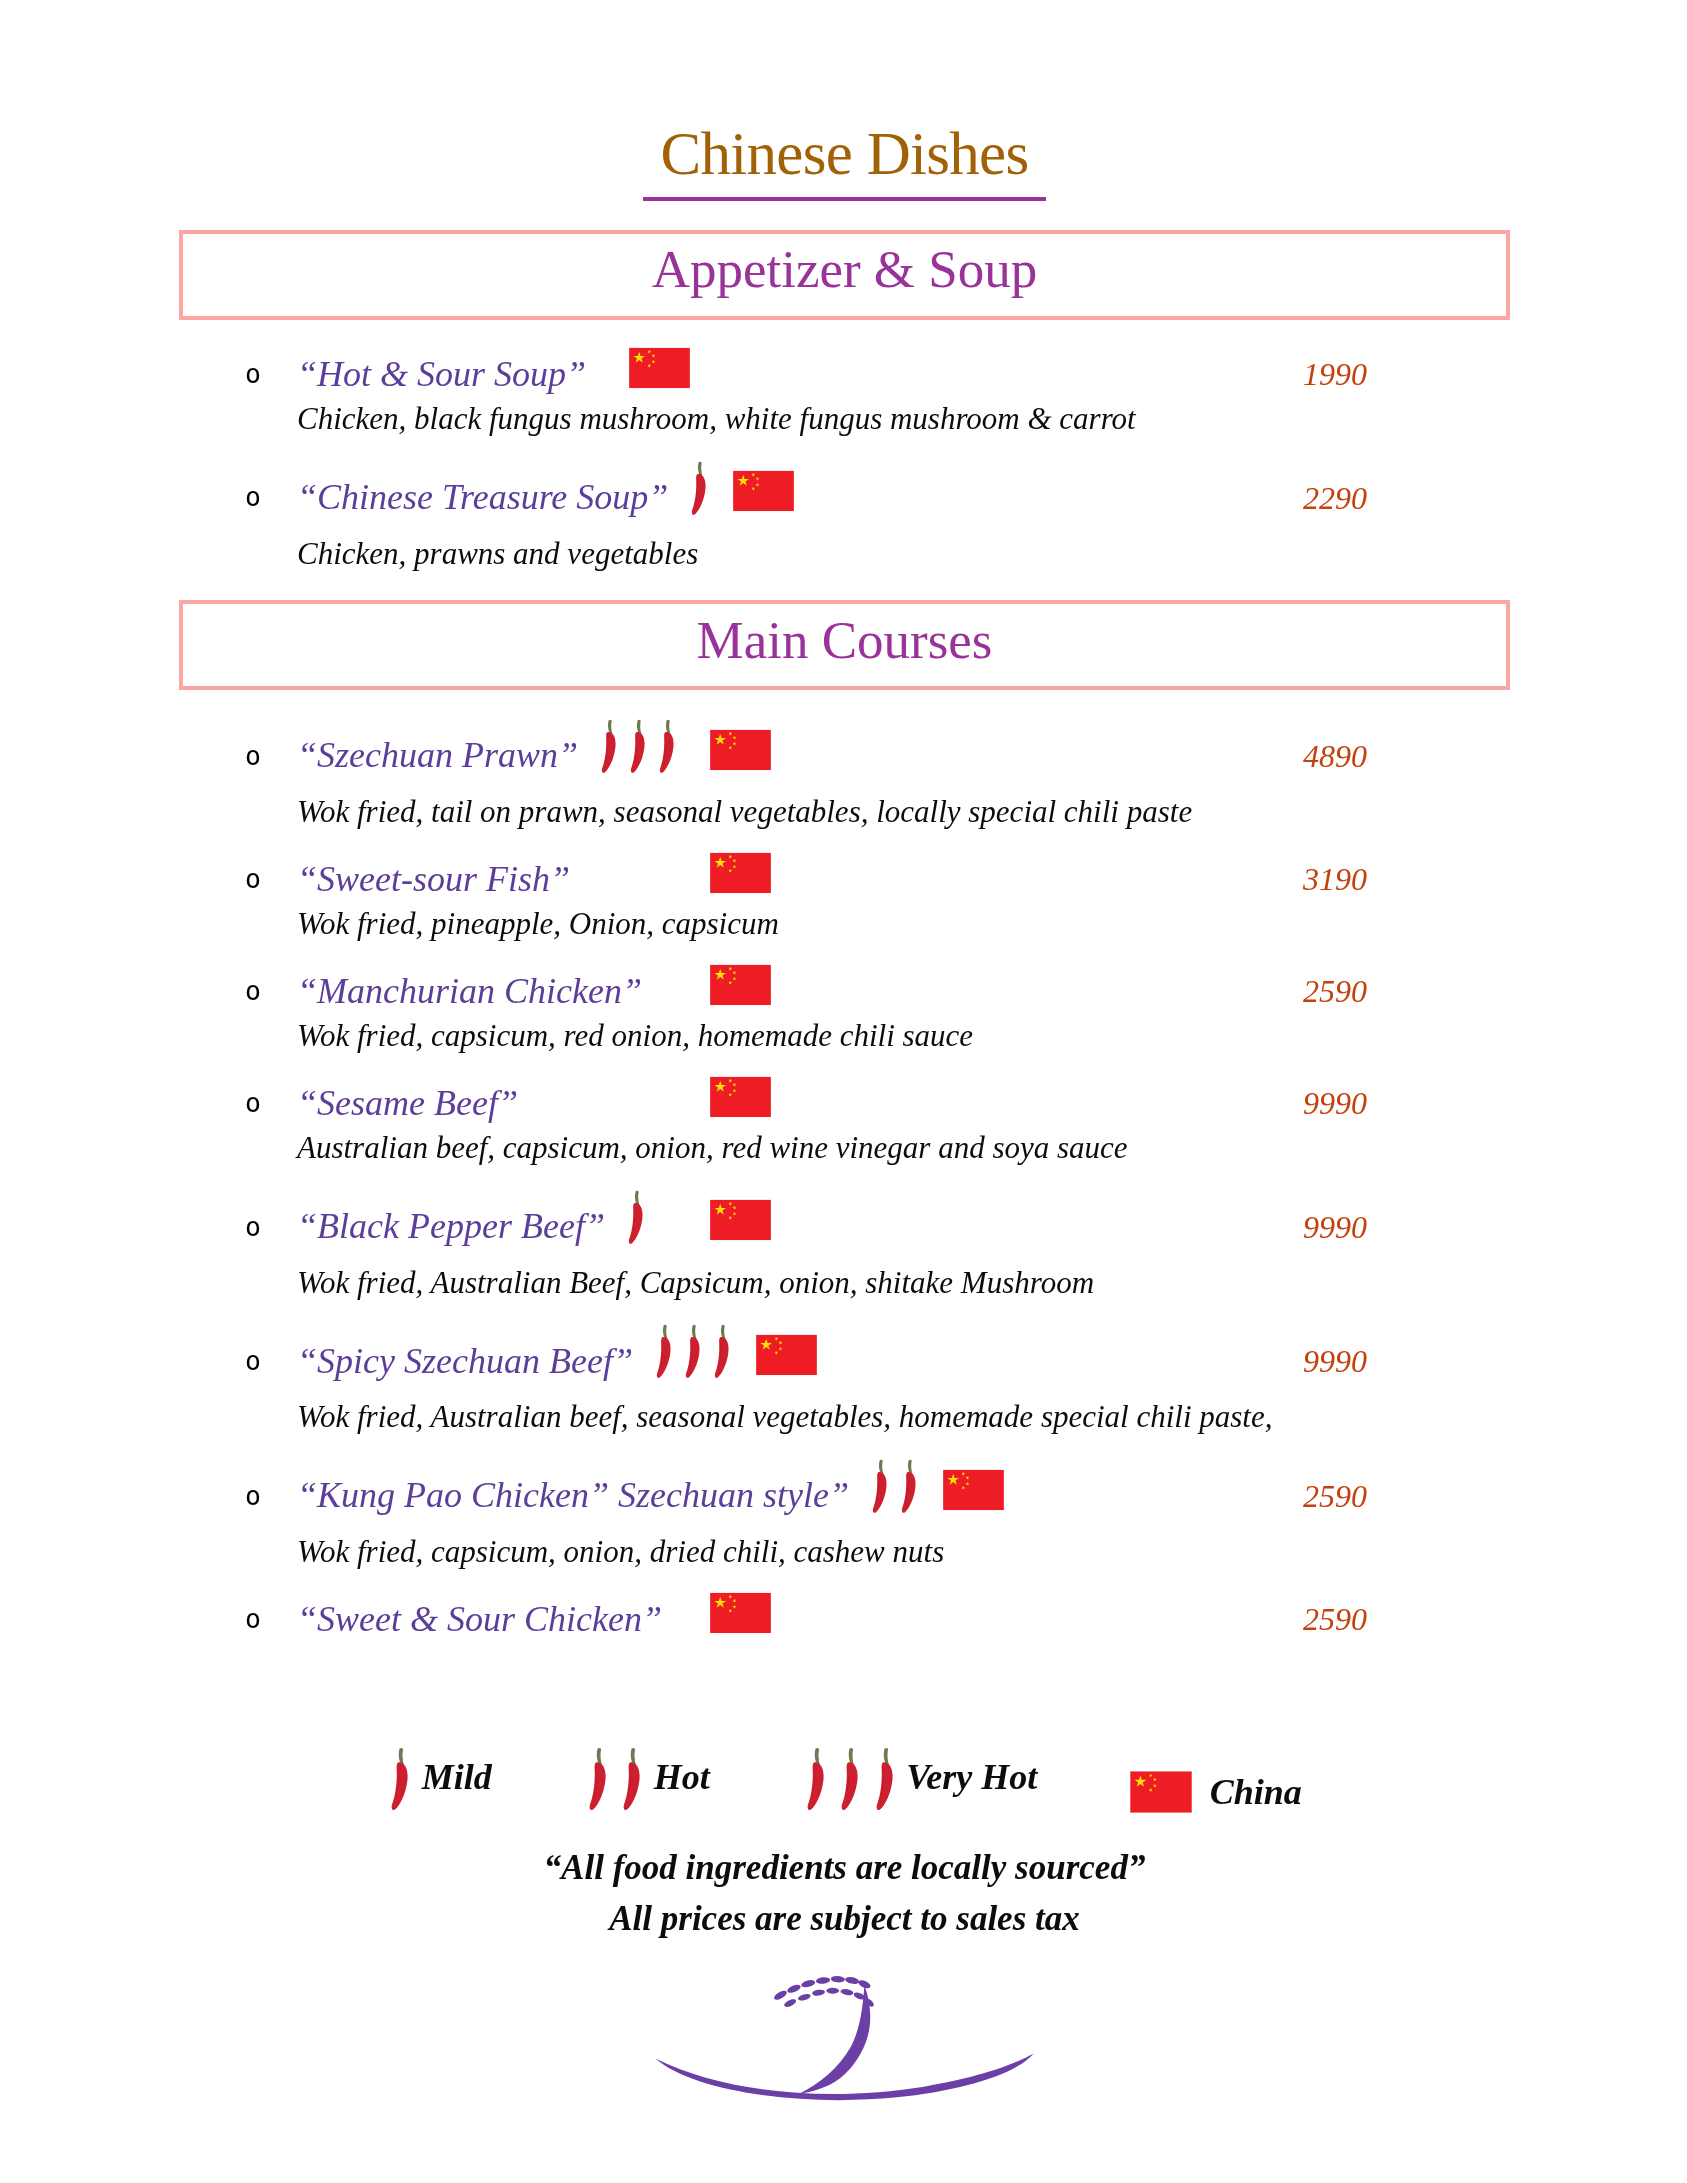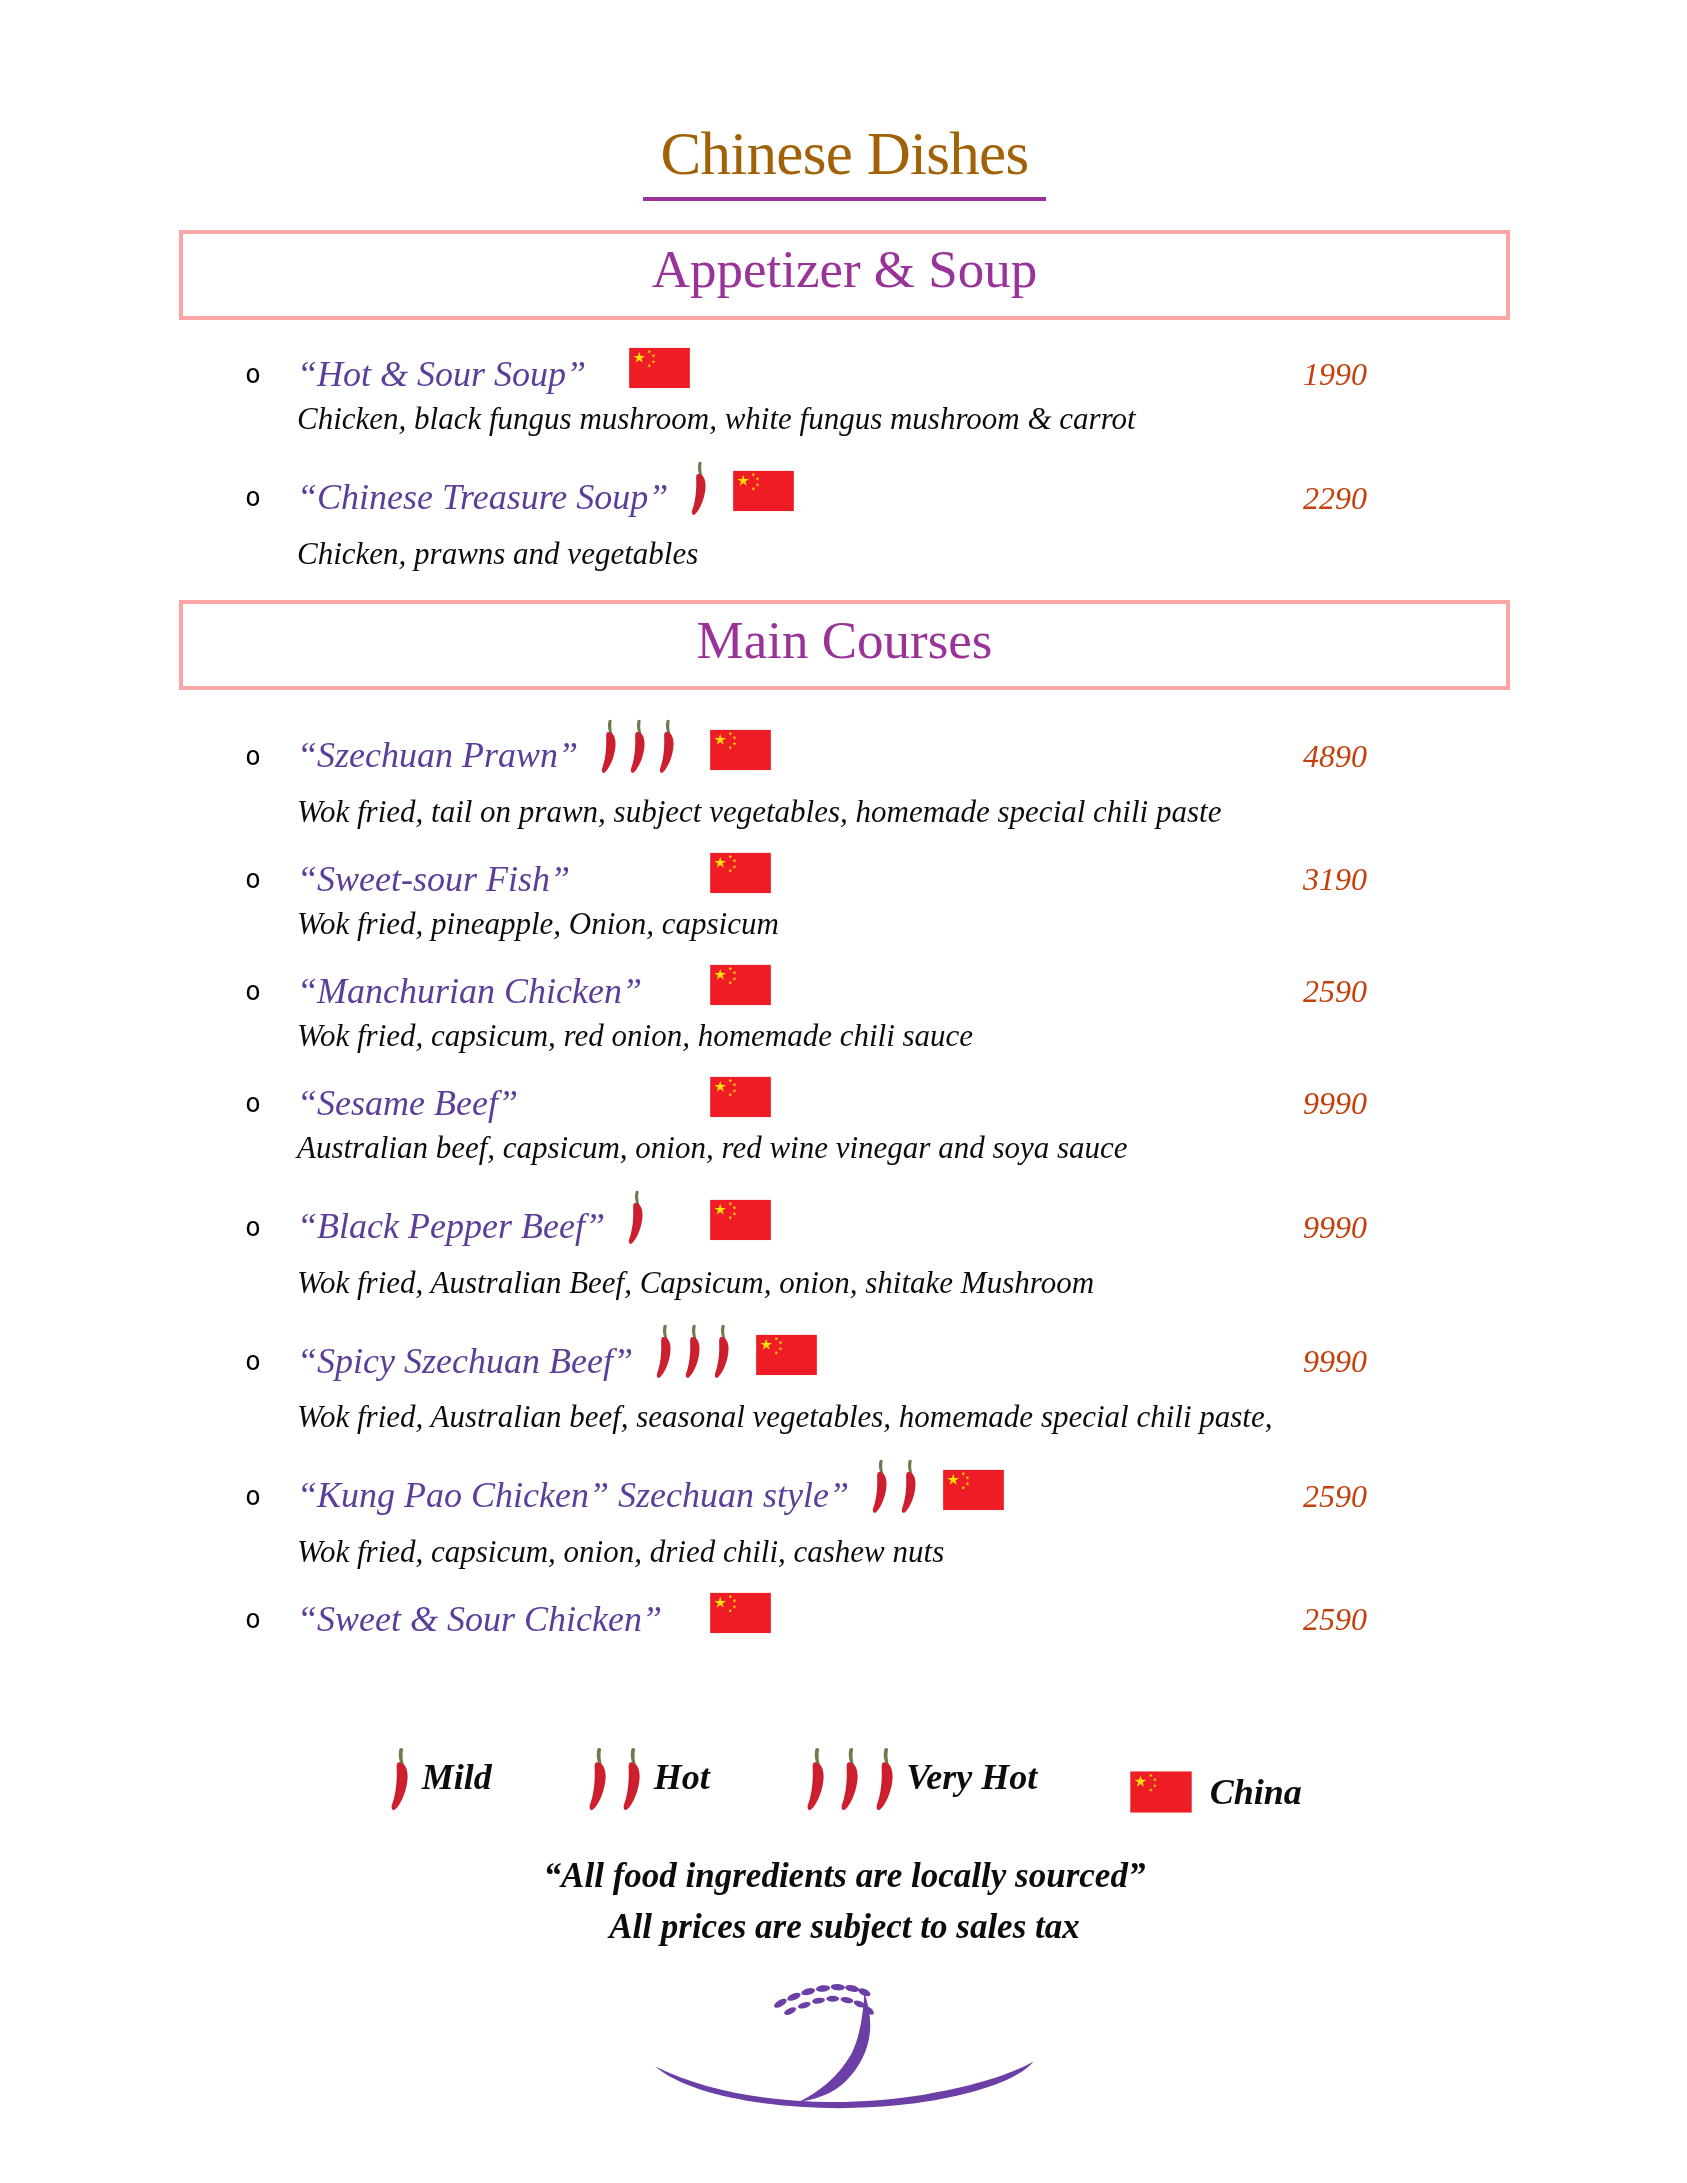--- a/index.html
+++ b/index.html
@@ -75,21 +75,21 @@
     display:flex;justify-content:center;align-items:center;
     gap:93px;margin-top:116px;
   }
   .legend-group{display:flex;align-items:flex-start;gap:8px;}
   .legend-group .chilies{gap:8px;}
   .legend-group .chili{width:26.5px;height:71px;transform:translateY(-12px);}
   .legend-group .flag-icon{width:62px;height:42px;margin:0 9.3px 0 0;transform:none;}
   .legend-label{font-size:36px;font-style:italic;font-weight:700;color:#0c0c0c;}
 
   
-  .footer{text-align:center;margin-top:24px;}
+  .footer{text-align:center;margin-top:16px;}
   .footer-line{
     font-size:35px;font-style:italic;font-weight:700;
     color:#0c0c0c;line-height:1.45;
   }
 
   
   .logo-wrap{text-align:center;margin-top:18.5px;}
   .logo{width:410px;height:155px;}
 
   .svg-defs{position:absolute;width:0;height:0;overflow:hidden;}
@@ -187,21 +187,21 @@
                 <svg class="chili" viewBox="0 0 34 96" width="22.5" height="64">
                   <use href="#chili"></use>
                 </svg>
               </span>
           </span>
           <svg class="flag-icon" viewBox="0 0 92 62" width="61" height="41">
               <use href="#china-flag"></use>
             </svg>
           <span class="price">4890</span>
         </div>
-        <div class="desc">Wok fried, tail on prawn, subject vegetables, homemade special chili paste</div>
+        <div class="desc">Wok fried, tail on prawn, seasonal vegetables, locally special chili paste</div>
       </div>
 
       <div class="menu-item">
         <div class="item-line">
           <span class="bullet">o</span>
           <span class="name-group">
             <span class="dish-name">“Sweet-sour Fish”</span>
             <span class="chilies"></span>
           </span>
           <svg class="flag-icon" viewBox="0 0 92 62" width="61" height="41">

